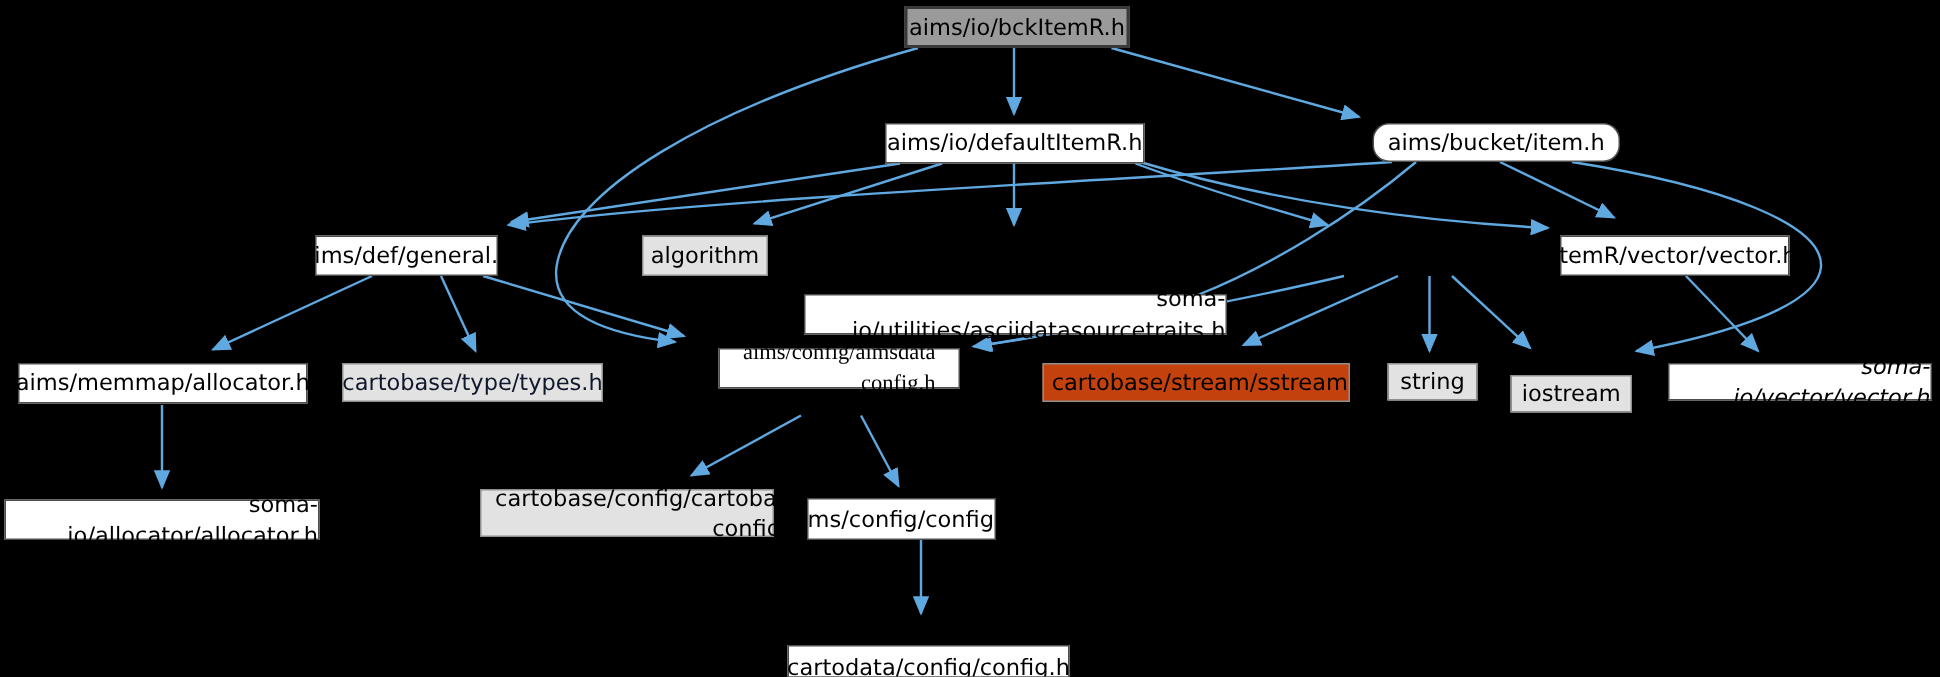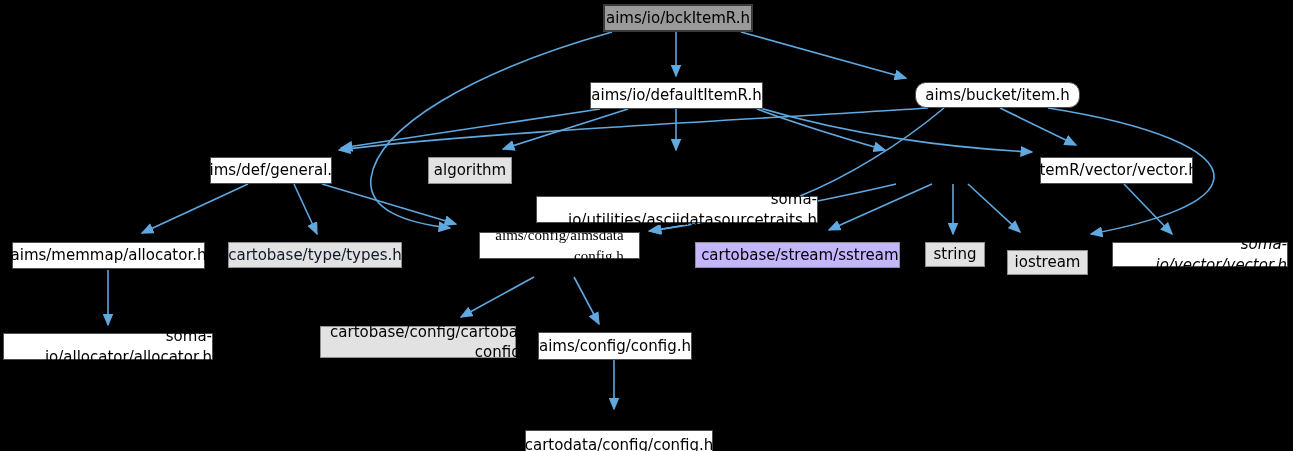--- a/index.html
+++ b/index.html
@@ -64,22 +64,22 @@
     <div class="node header" style="left: 590px; top: 82px; width: 173px; height: 27px; background: rgb(255, 255, 255); border-color: rgb(77, 77, 77); color: rgb(0, 0, 0);">aims/io/defaultItemR.h</div>
     <div class="node header" style="left: 915px; top: 82px; width: 165px; height: 26px; background: rgb(255, 255, 255); border-color: rgb(77, 77, 77); color: rgb(0, 0, 0); border-radius: 11px;">aims/bucket/item.h</div>
     <div class="node header" style="left: 210px; top: 157px; width: 122px; height: 27px; background: rgb(255, 255, 255); border-color: rgb(77, 77, 77); color: rgb(0, 0, 0);">aims/def/general.h</div>
     <div class="node system" style="left: 428px; top: 157px; width: 84px; height: 27px; background: rgb(226, 226, 226); border-color: rgb(143, 143, 143); color: rgb(0, 0, 0);">algorithm</div>
     <div class="node header" style="left: 536px; top: 157px; width: 282px; height: 27px; background: rgb(255, 255, 255); border-color: rgb(77, 77, 77); color: rgb(0, 0, 0); margin-top: 39px;">soma-io/utilities/asciidatasourcetraits.h</div>
     <div class="node header" style="left: 1040px; top: 157px; width: 153px; height: 27px; background: rgb(255, 255, 255); border-color: rgb(77, 77, 77); color: rgb(0, 0, 0);">itemR/vector/vector.h</div>
     <div class="node header" style="left: 12px; top: 242px; width: 193px; height: 27px; background: rgb(255, 255, 255); border-color: rgb(77, 77, 77); color: rgb(0, 0, 0);">aims/memmap/allocator.h</div>
     <div class="node system" style="left: 228px; top: 242px; width: 174px; height: 26px; background: rgb(226, 226, 226); border-color: rgb(143, 143, 143); color: #0f172a;">cartobase/type/types.h</div>
     <div class="node header" style="left: 479px; top: 232px; width: 161px; height: 27px; background: rgb(255, 255, 255); border-color: rgb(77, 77, 77); color: rgb(0, 0, 0); font-family: Liberation Serif, serif;">aims/config/aimsdata
 _config.h</div>
-    <div class="node system" style="left: 695px; top: 242px; width: 205px; height: 26px; background: #c4b5fd; border-color: rgb(143, 143, 143); color: rgb(0, 0, 0); padding-left: 19px;">cartobase/stream/sstream.h</div>
+    <div class="node system" style="left: 695px; top: 242px; width: 205px; height: 26px; background: #c2410c; border-color: rgb(143, 143, 143); color: rgb(0, 0, 0); padding-left: 19px;">cartobase/stream/sstream.h</div>
     <div class="node system" style="left: 925px; top: 242px; width: 60px; height: 25px; background: rgb(226, 226, 226); border-color: rgb(143, 143, 143); color: rgb(0, 0, 0);">string</div>
     <div class="node system" style="left: 1007px; top: 250px; width: 81px; height: 25px; background: rgb(226, 226, 226); border-color: rgb(143, 143, 143); color: rgb(0, 0, 0);">iostream</div>
     <div class="node header" style="left: 1112px; top: 242px; width: 176px; height: 25px; background: rgb(255, 255, 255); border-color: rgb(77, 77, 77); color: rgb(0, 0, 0); font-style: italic;">soma-io/vector/vector.h</div>
     <div class="node header" style="left: 3px; top: 333px; width: 210px; height: 27px; background: rgb(255, 255, 255); border-color: rgb(77, 77, 77); color: rgb(0, 0, 0);">soma-io/allocator/allocator.h</div>
     <div class="node system" style="left: 320px; top: 326px; width: 196px; height: 32px; background: rgb(226, 226, 226); border-color: rgb(143, 143, 143); color: rgb(0, 0, 0); padding-left: 29px;">cartobase/config/cartobase
 _config.h</div>
-    <div class="node header" style="left: 538px; top: 332px; width: 154px; height: 28px; background: rgb(255, 255, 255); border-color: rgb(77, 77, 77); color: rgb(0, 0, 0);">aims/config/config.h</div>
+    <div class="node header" style="left: 538px; top: 332px; width: 126px; height: 28px; background: rgb(255, 255, 255); border-color: rgb(77, 77, 77); color: rgb(0, 0, 0);">aims/config/config.h</div>
     <div class="node header" style="left: 525px; top: 430px; width: 188px; height: 30px; background: rgb(255, 255, 255); border-color: rgb(77, 77, 77); color: rgb(0, 0, 0);">cartodata/config/config.h</div>
   </div>
 
 </body></html>

